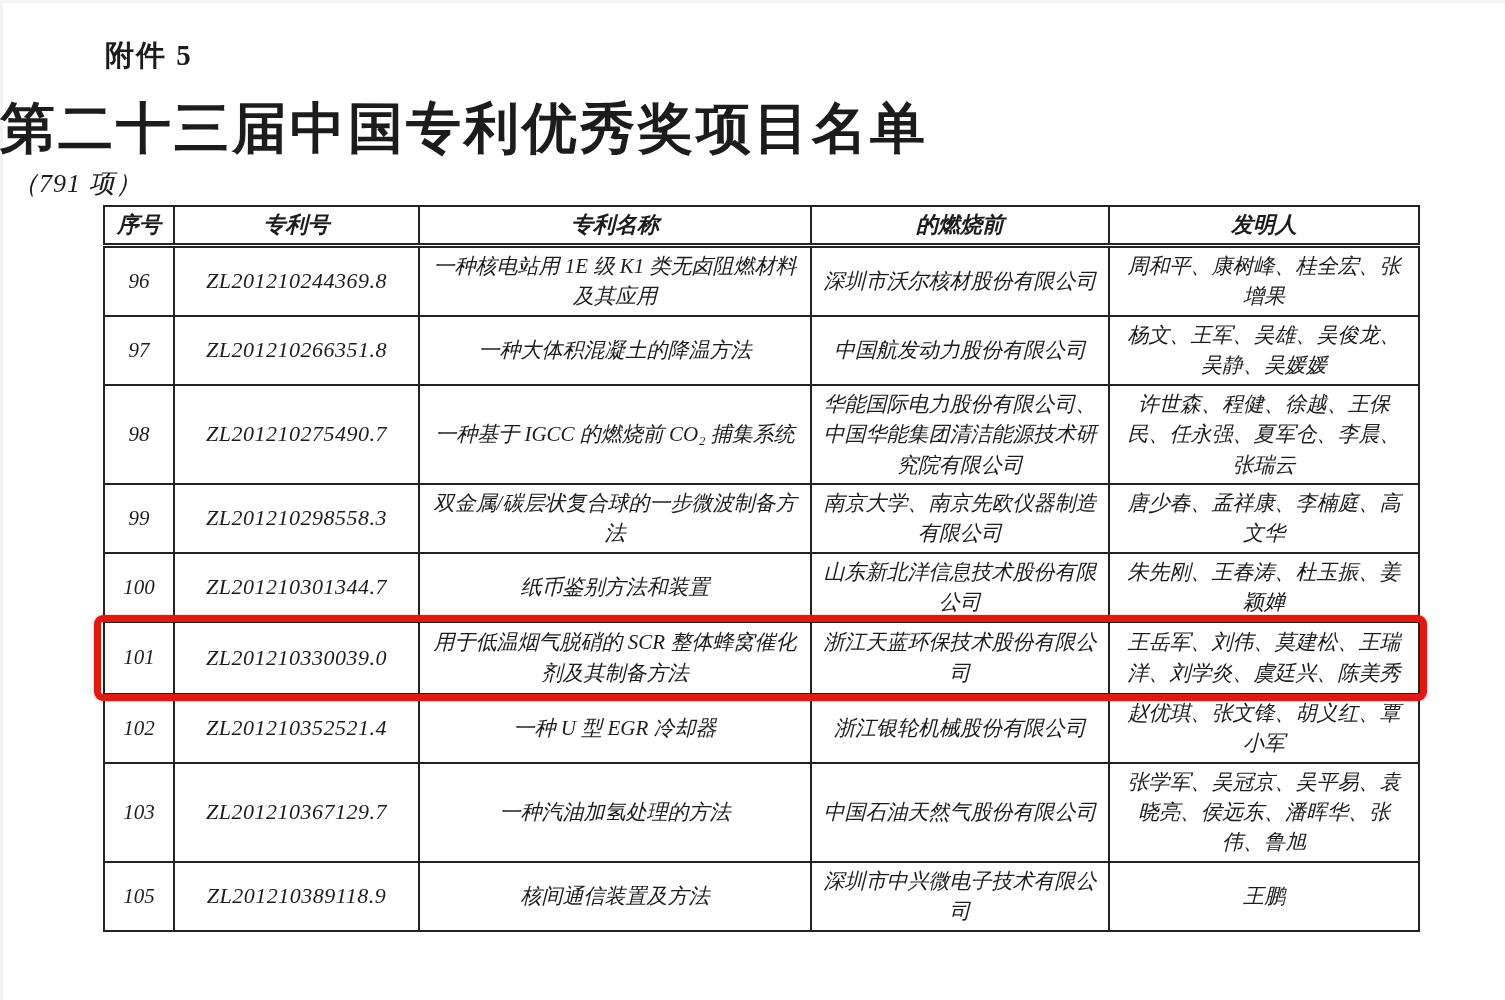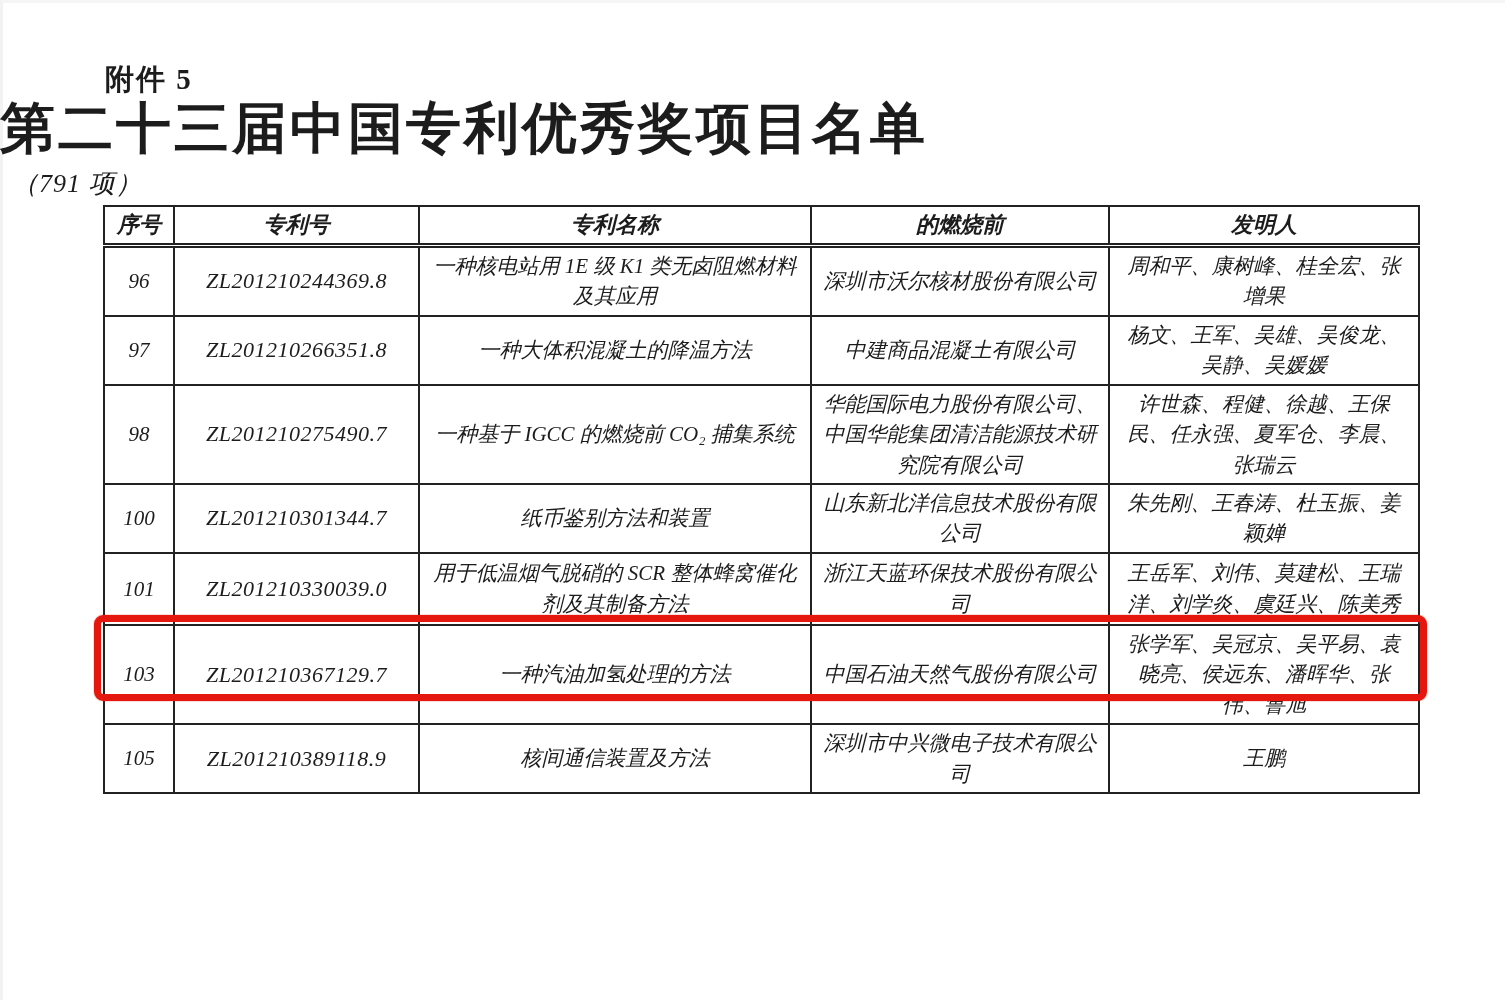--- a/index.html
+++ b/index.html
@@ -15,21 +15,21 @@
     position:relative;
     overflow:hidden;
   }
   .page-edge{
     position:absolute;left:0;top:0;width:100%;height:100%;
     border-left:3px solid #f2f2f2;border-top:3px solid #f5f5f5;
     pointer-events:none;
   }
   .attachment{
     position:absolute;left:105px;top:36px;
-    font-size:29px;letter-spacing:2px;font-weight:600;margin-top:24px;
+    font-size:29px;letter-spacing:2px;font-weight:600;
   }
   .doc-title{
     position:absolute;left:0;top:92px;width:100%;
     font-size:55px;font-weight:bold;letter-spacing:3px;
   }
   .doc-subtitle{
     position:absolute;left:12px;top:166px;width:100%;
     text-align:left;font-size:26px;letter-spacing:1px;font-style:italic;
   }
   .table-wrap{
@@ -98,43 +98,57 @@
         <td>96</td>
         <td class="patent-no">ZL201210244369.8</td>
         <td>一种核电站用 1E 级 K1 类无卤阻燃材料及其应用</td>
         <td>深圳市沃尔核材股份有限公司</td>
         <td>周和平、康树峰、桂全宏、张增果</td>
       </tr>
       <tr class="rh60">
         <td>97</td>
         <td class="patent-no">ZL201210266351.8</td>
         <td>一种大体积混凝土的降温方法</td>
-        <td>中建商品混凝土有限公司</td>
+        <td>中国航发动力股份有限公司</td>
         <td>杨文、王军、吴雄、吴俊龙、吴静、吴媛媛</td>
       </tr>
       <tr class="rh88">
         <td>98</td>
         <td class="patent-no">ZL201210275490.7</td>
         <td>一种基于 IGCC 的燃烧前 CO₂ 捕集系统</td>
         <td>华能国际电力股份有限公司、中国华能集团清洁能源技术研究院有限公司</td>
         <td>许世森、程健、徐越、王保民、任永强、夏军仓、李晨、张瑞云</td>
+      </tr>
+      <tr class="rh64">
+        <td>99</td>
+        <td class="patent-no">ZL201210298558.3</td>
+        <td>双金属/碳层状复合球的一步微波制备方法</td>
+        <td>南京大学、南京先欧仪器制造有限公司</td>
+        <td>唐少春、孟祥康、李楠庭、高文华</td>
       </tr>
       <tr class="rh58">
         <td>100</td>
         <td class="patent-no">ZL201210301344.7</td>
         <td>纸币鉴别方法和装置</td>
         <td>山东新北洋信息技术股份有限公司</td>
         <td>朱先刚、王春涛、杜玉振、姜颖婵</td>
       </tr>
       <tr class="rh72">
         <td>101</td>
         <td class="patent-no">ZL201210330039.0</td>
         <td>用于低温烟气脱硝的 SCR 整体蜂窝催化剂及其制备方法</td>
         <td>浙江天蓝环保技术股份有限公司</td>
         <td>王岳军、刘伟、莫建松、王瑞洋、刘学炎、虞廷兴、陈美秀</td>
+      </tr>
+      <tr class="rh57">
+        <td>102</td>
+        <td class="patent-no">ZL201210352521.4</td>
+        <td>一种 U 型 EGR 冷却器</td>
+        <td>浙江银轮机械股份有限公司</td>
+        <td>赵优琪、张文锋、胡义红、覃小军</td>
       </tr>
       <tr class="rh88">
         <td>103</td>
         <td class="patent-no">ZL201210367129.7</td>
         <td>一种汽油加氢处理的方法</td>
         <td>中国石油天然气股份有限公司</td>
         <td>张学军、吴冠京、吴平易、袁晓亮、侯远东、潘晖华、张伟、鲁旭</td>
       </tr>
       <tr class="rh60">
         <td>105</td>

